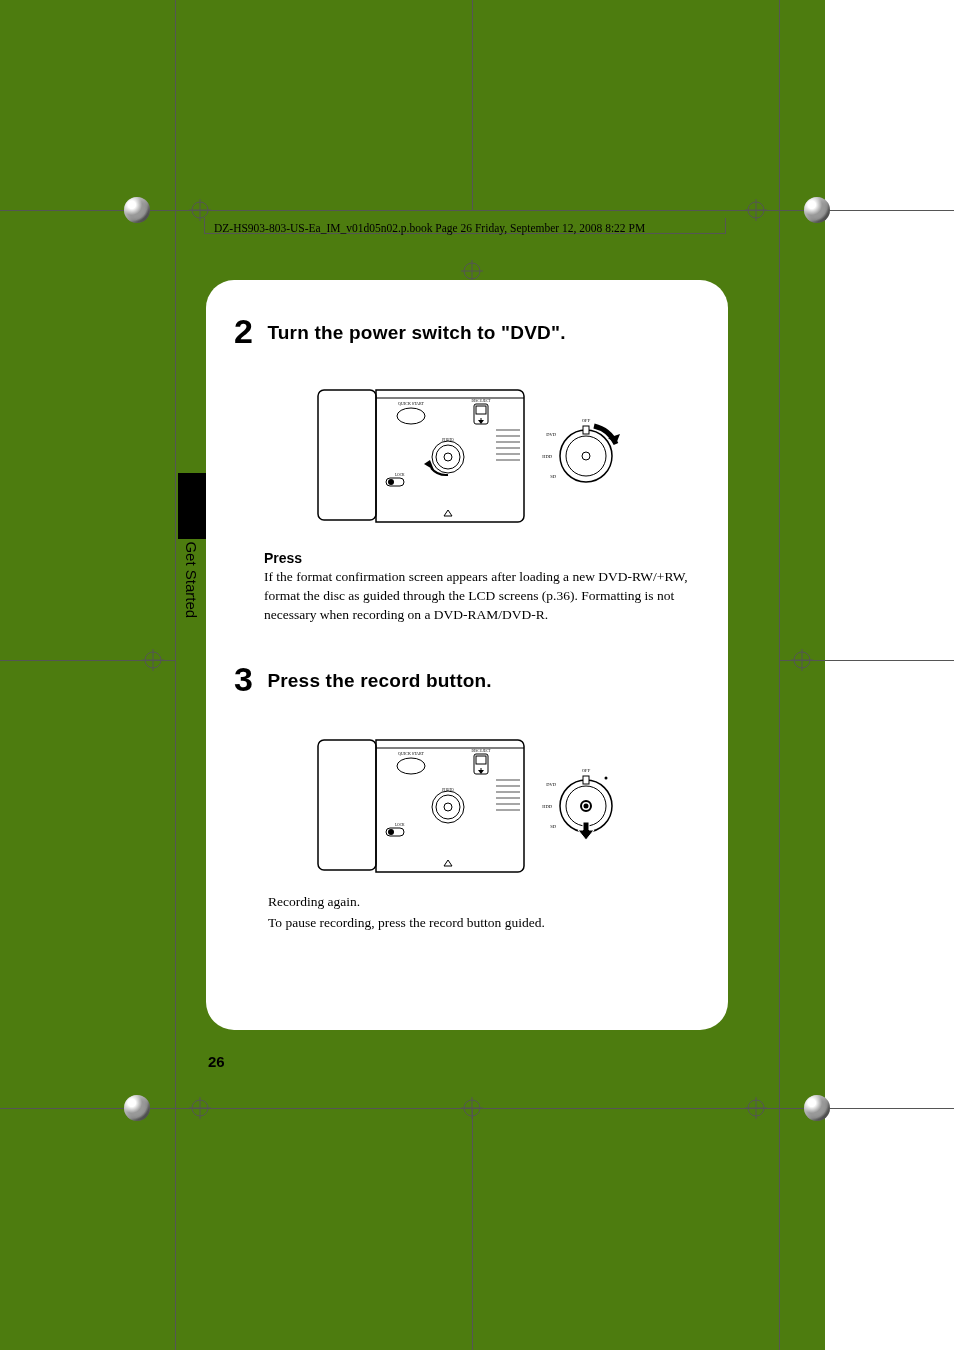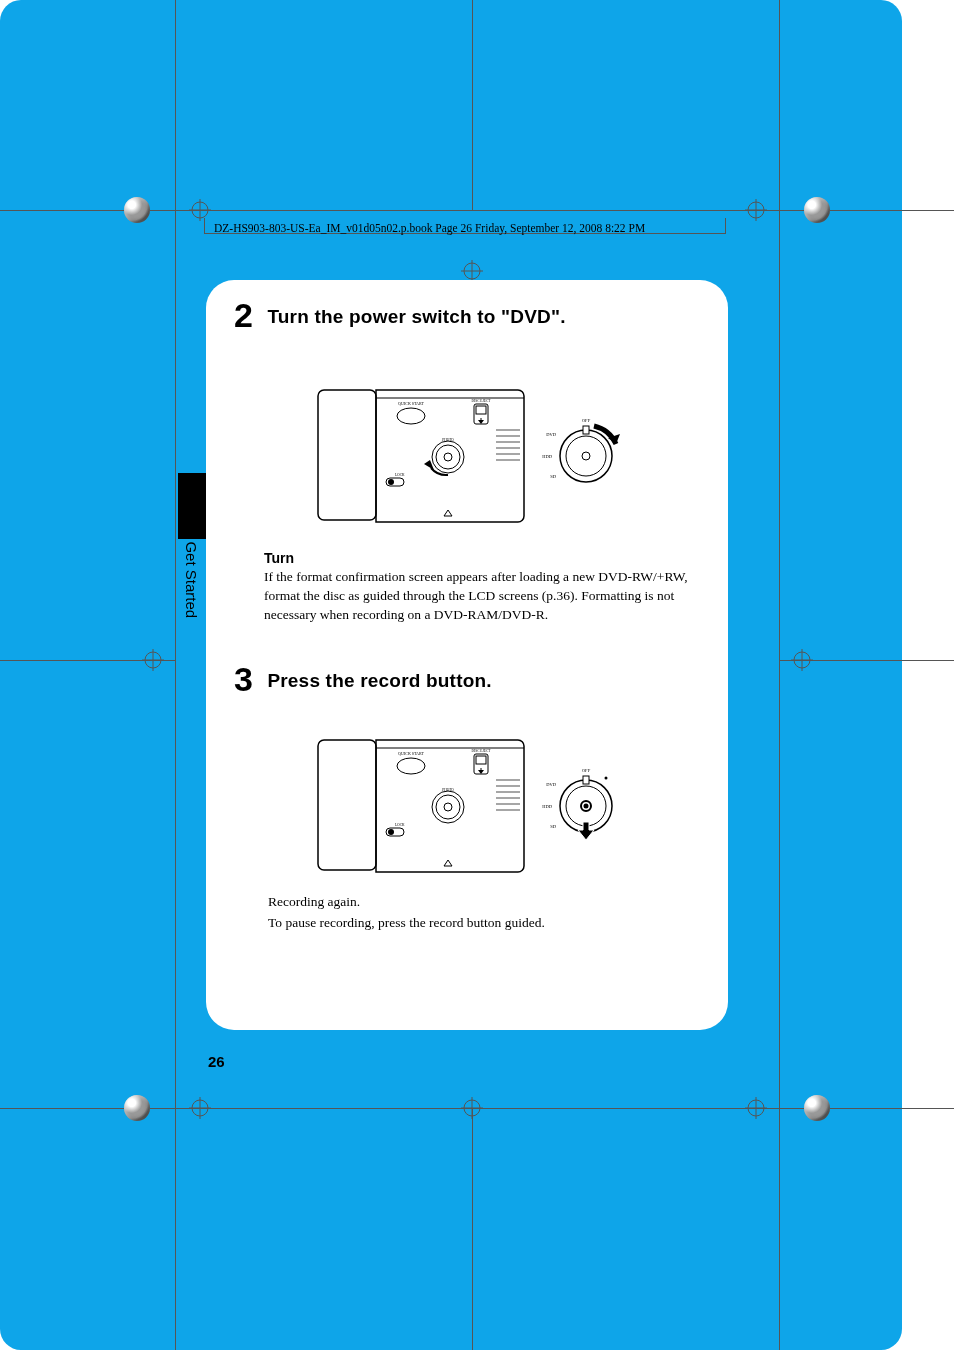--- a/index.html
+++ b/index.html
@@ -1,22 +1,21 @@
 <!DOCTYPE html>
 <html><head>
 <meta charset="utf-8">
 <style>
   * { box-sizing: border-box; margin: 0; padding: 0; }
   html, body { width: 954px; height: 1350px; background: #fff; font-family: "Times New Roman", Times, serif; color: #000; }
   .page-outer {
     position: relative;
-    width: 902px;
+    width: 825px;
     height: 1350px;
-    background: #0ea5e9;
-    border-radius: 21px;
+    background: #4d7c0f;
   }
   
   .crop-line-h {
     position: absolute;
     height: 0;
     border-top: 1px solid #555;
   }
   .crop-line-v {
     position: absolute;
     width: 0;
@@ -94,21 +93,21 @@
     font-size: 34px;
     font-weight: 800;
     display: inline-block;
     vertical-align: -4px;
     margin-right: 10px;
   }
   .step .txt {
     font-size: 19px;
     letter-spacing: 0.2px;
   }
-  .step2 { top: 16px; }
+  .step2 { top: 32px; }
   .step3 { top: 380px; }
   .illus {
     position: absolute;
     left: 110px;
     width: 330px;
     height: 170px;
   }
   .illus svg { width: 100%; height: 100%; }
   .illus-a { top: 80px; }
   .illus-b { top: 430px; }
@@ -276,21 +275,21 @@
           <text x="-34" y="2" font-size="4.5" text-anchor="end">HDD</text>
           <text x="-30" y="22" font-size="4.5" text-anchor="end">SD</text>
 
           <path d="M 8 -30 A 32 32 0 0 1 30 -12" fill="none" stroke="#000" stroke-width="5"></path>
           <polygon points="30,-12 22,-18 34,-22" fill="#000"></polygon>
         </g>
       </svg>
     </div>
 
     <div class="hint-box">
-      <div class="hint-title">Turn</div>
+      <div class="hint-title">Press</div>
       <div class="hint-body">If the format confirmation screen appears after loading a new DVD-RW/+RW, format the disc as guided through the LCD screens (p.36). Formatting is not necessary when recording on a DVD-RAM/DVD-R.</div>
     </div>
 
     <div class="step step3">
       <span class="num">3</span>
       <span class="txt">Press the record button.</span>
     </div>
 
     <div class="illus illus-b">
       <svg viewBox="0 0 330 170">

